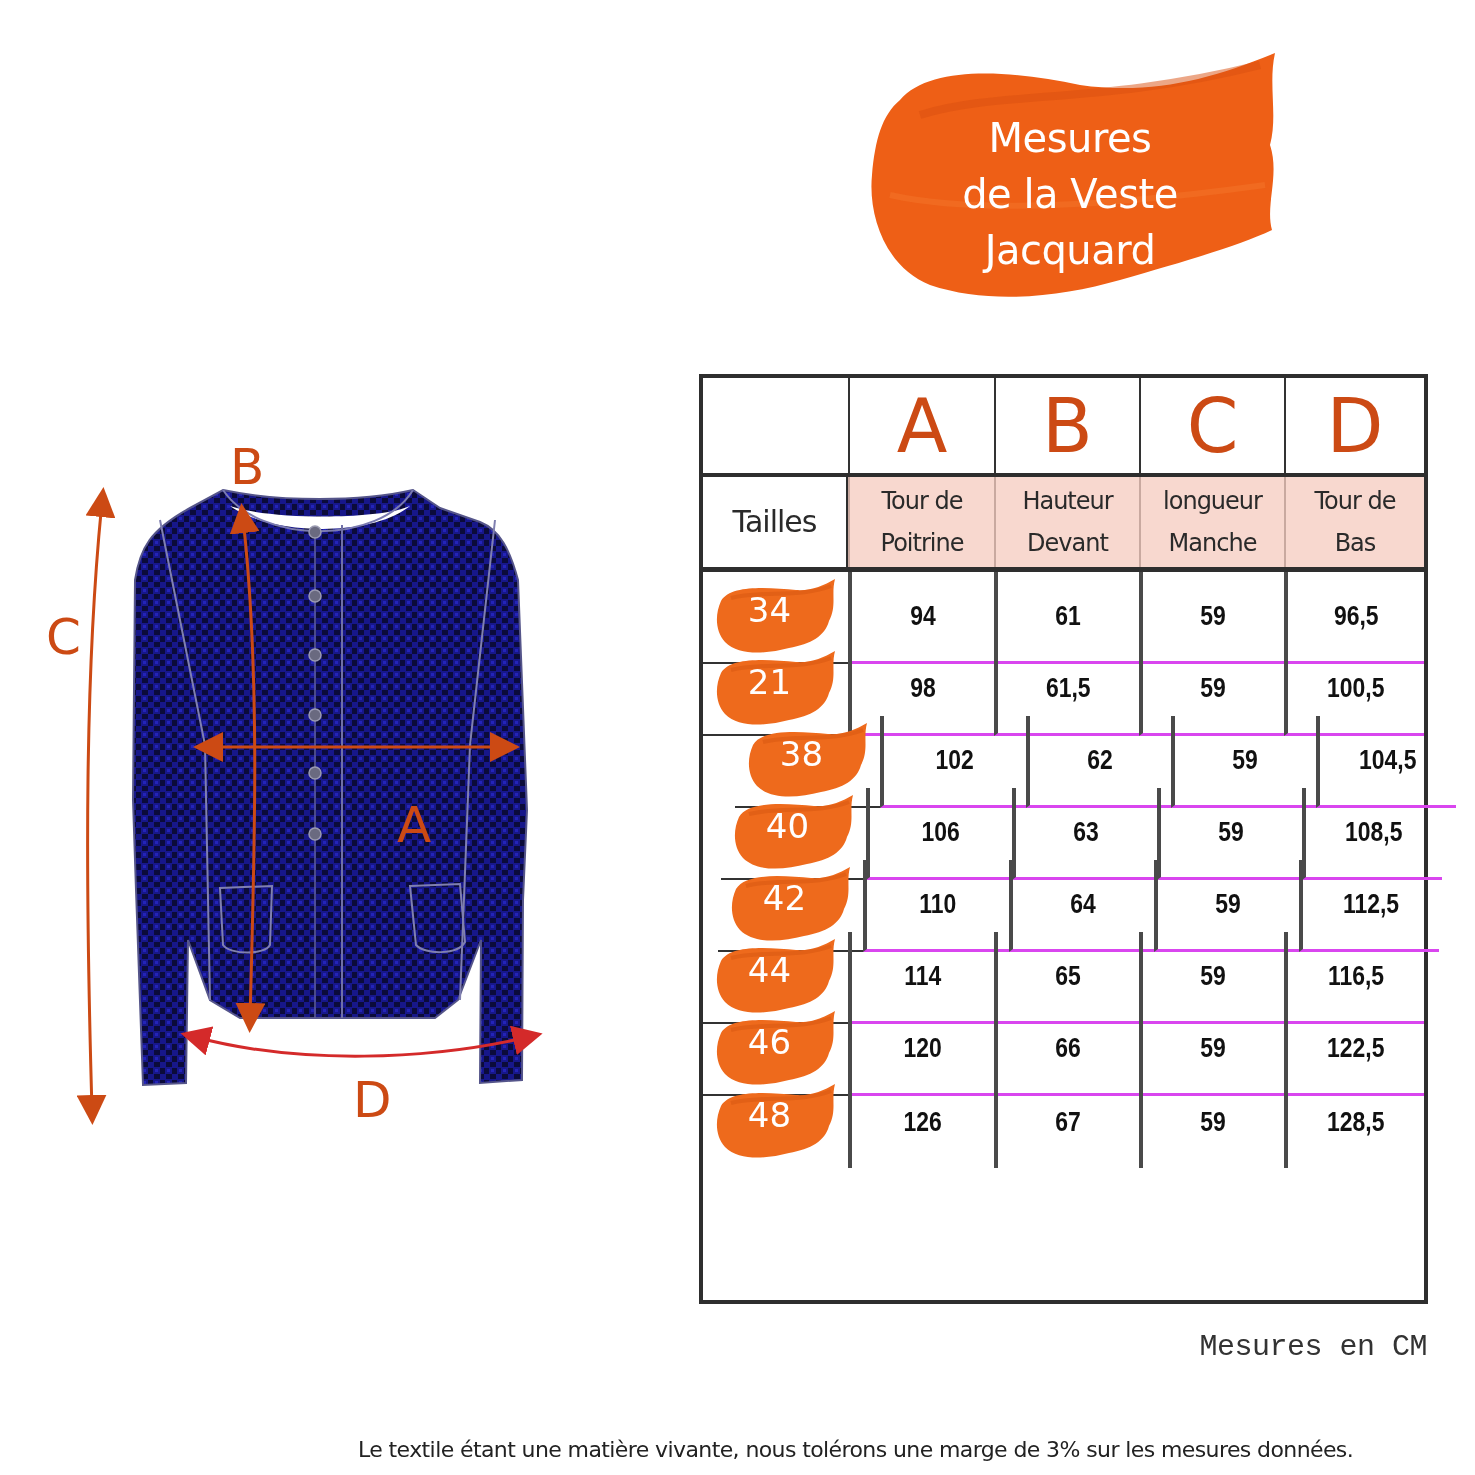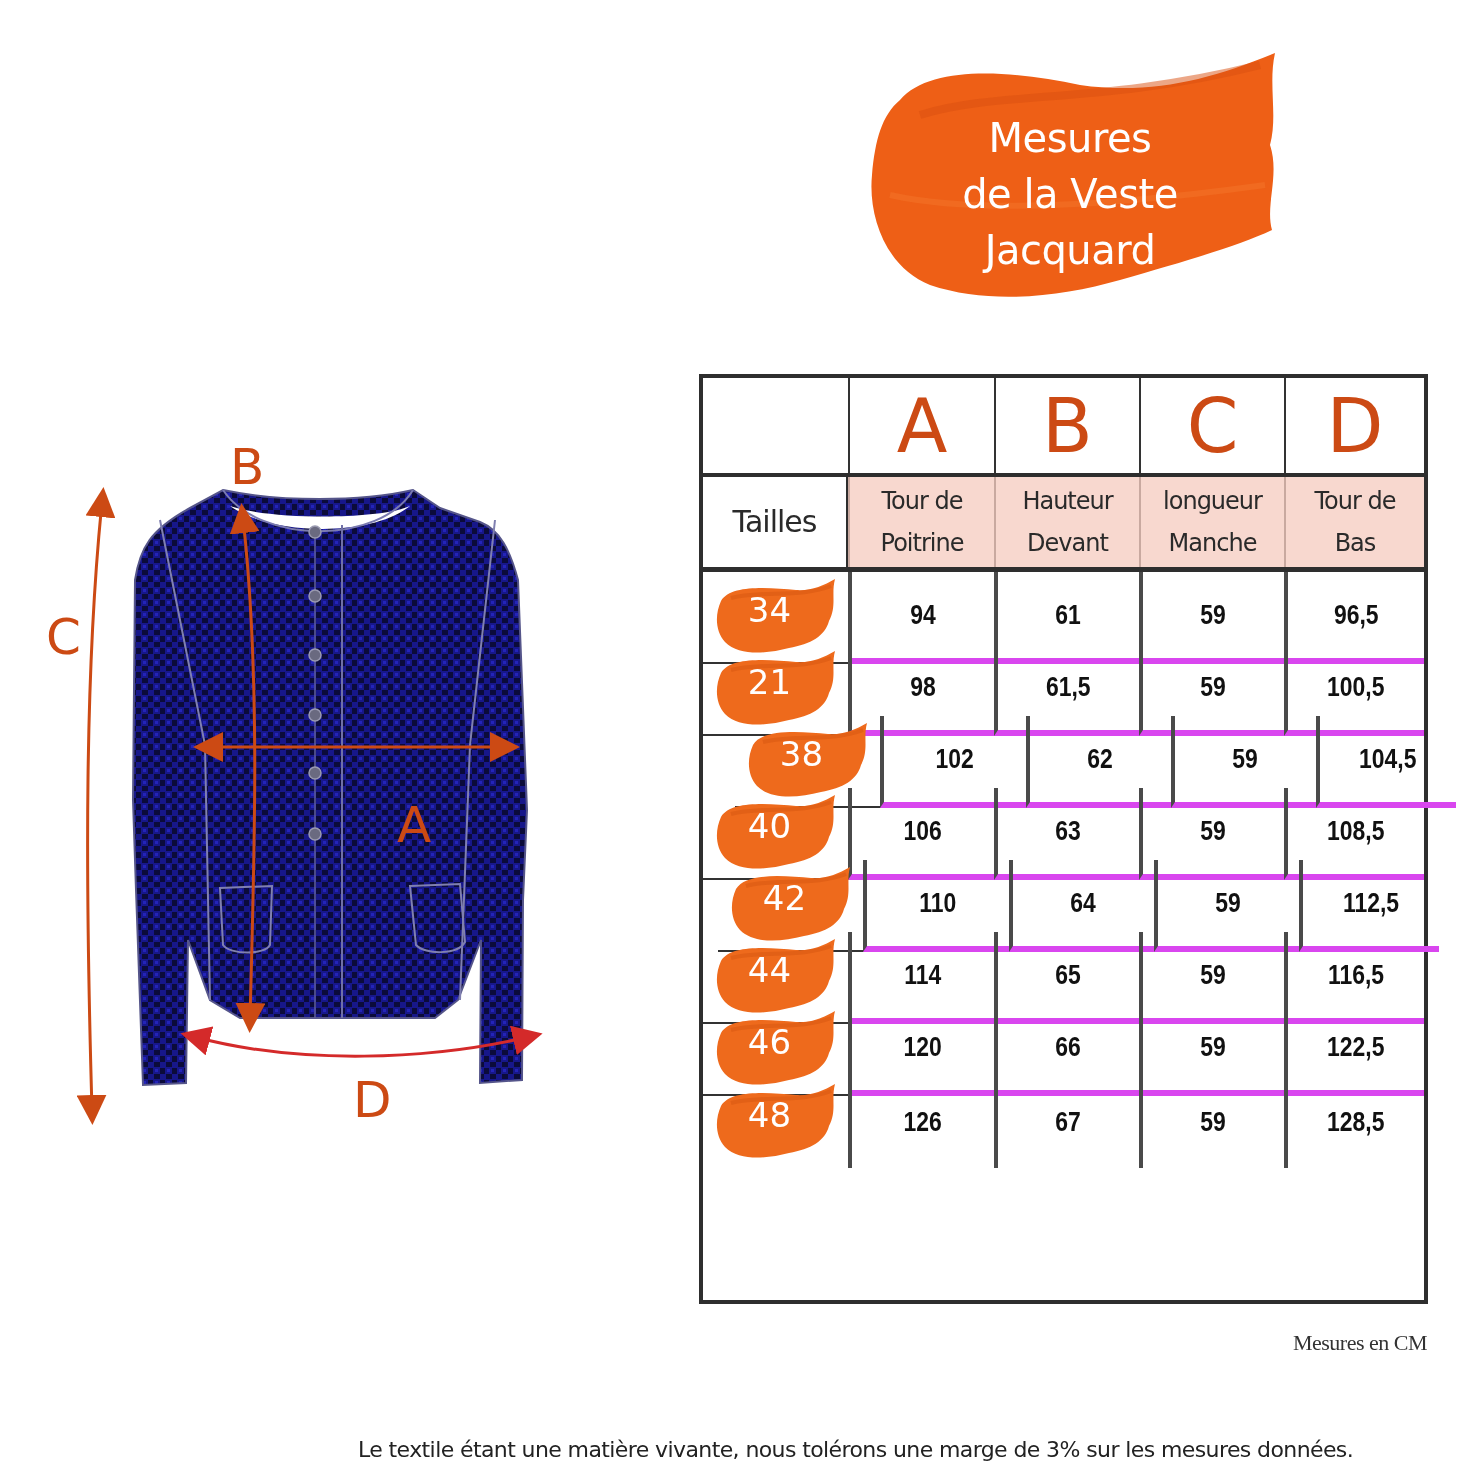--- a/index.html
+++ b/index.html
@@ -29,36 +29,36 @@
   .letter-row { top:0; height:95px; border-bottom:4px solid #2e2e2e; }
   .letter-row .cell { height:95px; border-left:2px solid #333; color:#cc4a14;
                       font-family:"DejaVu Sans", sans-serif; font-size:74px; }
   .letter-row .cell:first-child { border-left:none; }
   .label-row { top:99px; height:90px; border-bottom:5px solid #2e2e2e; }
   .label-row .cell { height:90px; border-left:2px solid #c9a9a0; background:#f8d8cf;
                      font-family:"DejaVu Sans", sans-serif; font-size:24px; line-height:42px;
                      color:#2a2a2a; flex-direction:column; letter-spacing:-1px; }
   .label-row .cell:first-child { background:#fff; border-left:none; border-right:2px solid #2e2e2e; font-size:30px; }
   .data-row { height:72px; }
-  .data-row .cell { height:92px; border-left:4px solid #4a4a4a; border-bottom:6px solid #d946ef;
+  .data-row .cell { height:92px; border-left:4px solid #4a4a4a; border-bottom:3px solid #d946ef;
                     font-family:"Liberation Sans", sans-serif; font-weight:bold; font-size:27px;
                     color:#111; transform-origin:center; }
   .data-row .cell span { display:inline-block; transform:scaleX(0.85); }
   .data-row .cell:first-child { border-left:none; border-bottom:2px solid #333; position:relative; }
   .data-row:last-child .cell { border-bottom:none; }
 
   .size-badge { position:relative; width:130px; height:82px; }
   .size-badge svg { position:absolute; left:0; top:0; }
   .size-badge .num { position:absolute; left:0; top:14px; width:118px; text-align:center; color:#fff;
                      font-family:"DejaVu Sans", sans-serif; font-weight:normal; font-size:34px; }
 
   .c0 { width:145px; } .c1 { width:146px; } .c2 { width:145px; } .c3 { width:145px; } .c4 { width:140px; }
 
-  .unit-note { position:absolute; right:48px; top:1330px; font-family:Liberation Serif, serif;
-               font-size:22px; color:#333; letter-spacing:-0.5px; }
+  .unit-note { position:absolute; right:48px; top:1330px; font-family:Liberation Mono, monospace;
+               font-size:30px; color:#333; letter-spacing:-0.5px; }
   .footer-note { position:absolute; left:358px; top:1437px; font-family:"DejaVu Sans", sans-serif;
                  font-size:22px; color:#222; letter-spacing:-0.6px; white-space:nowrap; }
 </style>
 </head>
 <body>
 
 <div class="title-wrap">
   <svg width="430" height="265" viewBox="0 0 430 265">
     <path d="M40,55 C70,20 150,25 220,40 C290,50 350,35 415,8 C408,40 418,70 410,100 C420,130 405,160 412,185 C380,200 330,215 260,235 C200,252 130,260 70,240 C25,222 8,170 12,130 C15,95 22,70 40,55 Z" fill="#ee5f16"></path>
     <path d="M60,70 C140,45 240,60 400,20" stroke="#d9500f" stroke-width="8" fill="none" opacity="0.5"></path>
@@ -212,21 +212,21 @@
         <div class="cell c2">
           <span>62</span>
         </div>
         <div class="cell c3">
           <span>59</span>
         </div>
         <div class="cell c4">
           <span>104,5</span>
         </div>
       </div>
-      <div class="row data-row" style="position: relative;">
+      <div class="row data-row" style="position: relative; margin-left: 18px;">
         <div class="cell c0">
           <div class="size-badge">
             <svg width="130" height="82" viewBox="0 0 130 82">
               <path d="M10,25 C20,8 60,12 85,14 C100,15 112,10 124,3 C120,18 126,30 118,45 C114,60 100,68 78,72 C55,78 28,80 14,66 C4,55 4,38 10,25 Z" fill="#ee6a1c"></path>
               <path d="M20,22 C50,14 90,22 120,10" stroke="#d65510" stroke-width="4" fill="none" opacity="0.5"></path>
             </svg>
             <div class="num">40</div>
           </div>
         </div>
         <div class="cell c1">

